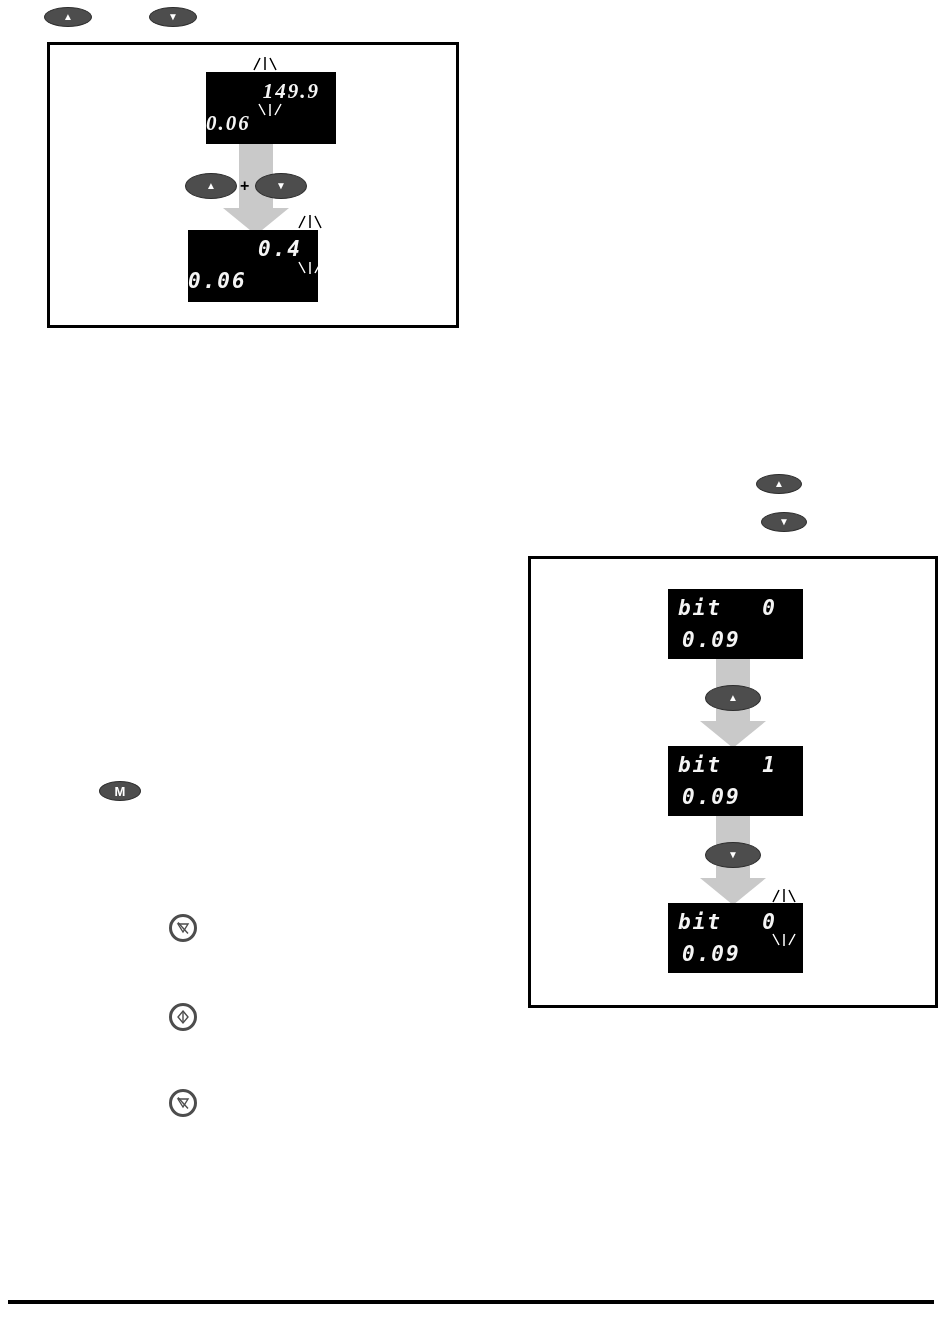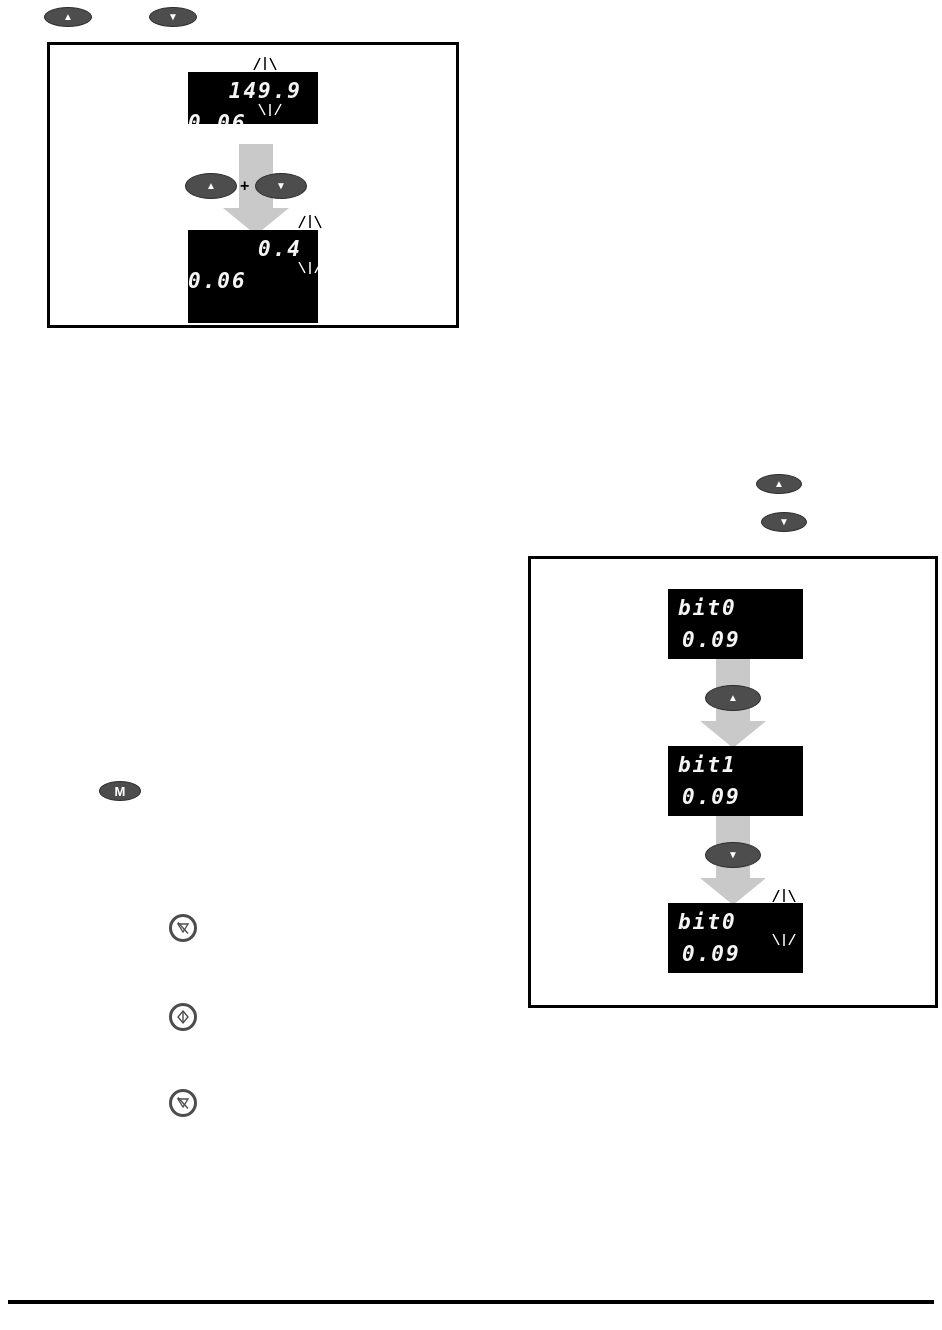--- a/index.html
+++ b/index.html
@@ -44,21 +44,21 @@
     font-style: italic;
     font-weight: bold;
     font-size: 21px;
     letter-spacing: 2px;
     overflow: hidden;
   }
   .lcd .row { height: 32px; line-height: 32px; white-space: pre; }
   .lcd .row1 { margin-top: 3px; }
   .lcd .r-right { text-align: right; padding-right: 16px; }
   .lcd .r-left  { text-align: left; }
-  .lcd .r-split { display: flex; padding: 0 37px 0 10px; }
+  .lcd .r-split { display: flex; justify-content: space-between; padding: 0 26px 0 10px; }
   .lcd .r-param { text-align: left; padding-left: 14px; }
 
   
   .arrow-shaft { position: absolute; background: #c9c9c9; }
   .arrow-head {
     position: absolute;
     width: 0; height: 0;
     border-left: 33px solid transparent;
     border-right: 33px solid transparent;
     border-top: 27px solid #c9c9c9;
@@ -106,21 +106,21 @@
   <div class="abs oval" style="left:149px; top:7px; width:48px; height:20px;">
     <span class="glyph">▼</span>
   </div>
 
   <div class="figure-box" style="left:47px; top:42px; width:406px; height:280px;">
 
     <svg class="rays" style="left:200px; top:10px;" width="30" height="16" viewBox="0 0 30 16">
       <path d="M4 15 L10 3 M15 15 L15 2 M26 15 L20 3" stroke="#000" stroke-width="1.5" fill="none"></path>
     </svg>
 
-    <div class="lcd" style="left:138px; top:27px; width:130px; height:52px;">
+    <div class="lcd" style="left:156px; top:27px; width:130px; height:72px;font-family:Liberation Serif, serif;">
       <div class="row row1 r-right">149.9</div>
       <div class="row r-left">0.06</div>
     </div>
     <svg class="rays" style="left:205px; top:58px;" width="30" height="14" viewBox="0 0 30 14">
       <path d="M4 1 L10 12 M15 1 L15 13 M26 1 L20 12" stroke="#fff" stroke-width="1.5" fill="none"></path>
     </svg>
 
     <div class="arrow-shaft" style="left:189px; top:99px; width:34px; height:64px;"></div>
     <div class="arrow-head" style="left:173px; top:163px;"></div>
 
@@ -129,21 +129,21 @@
     </div>
     <span class="plus-sign" style="left:190px; top:132px;">+</span>
     <div class="abs oval on-arrow" style="left:205px; top:128px; width:52px; height:26px;">
       <span class="glyph">▼</span>
     </div>
 
     <svg class="rays" style="left:245px; top:168px;" width="30" height="16" viewBox="0 0 30 16">
       <path d="M4 15 L10 3 M15 15 L15 2 M26 15 L20 3" stroke="#000" stroke-width="1.5" fill="none"></path>
     </svg>
 
-    <div class="lcd" style="left:138px; top:185px; width:130px; height:93px;">
+    <div class="lcd" style="left:138px; top:185px; width:130px; height:72px;">
       <div class="row row1 r-right">0.4</div>
       <div class="row r-left">0.06</div>
     </div>
     <svg class="rays" style="left:245px; top:216px;" width="30" height="14" viewBox="0 0 30 14">
       <path d="M4 1 L10 12 M15 1 L15 13 M26 1 L20 12" stroke="#fff" stroke-width="1.5" fill="none"></path>
     </svg>
   </div>
 
   <div class="abs oval" style="left:756px; top:474px; width:46px; height:20px;">
     <span class="glyph">▲</span>

